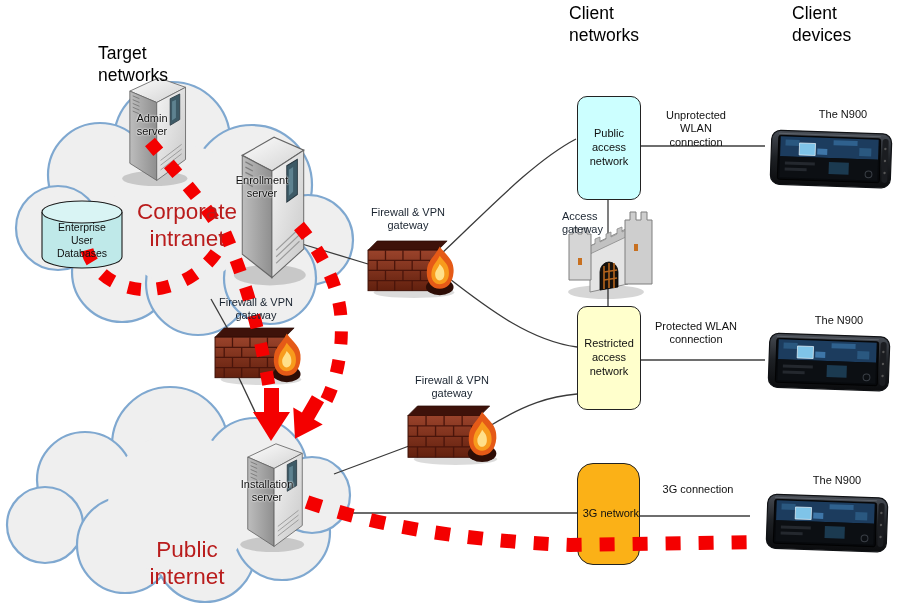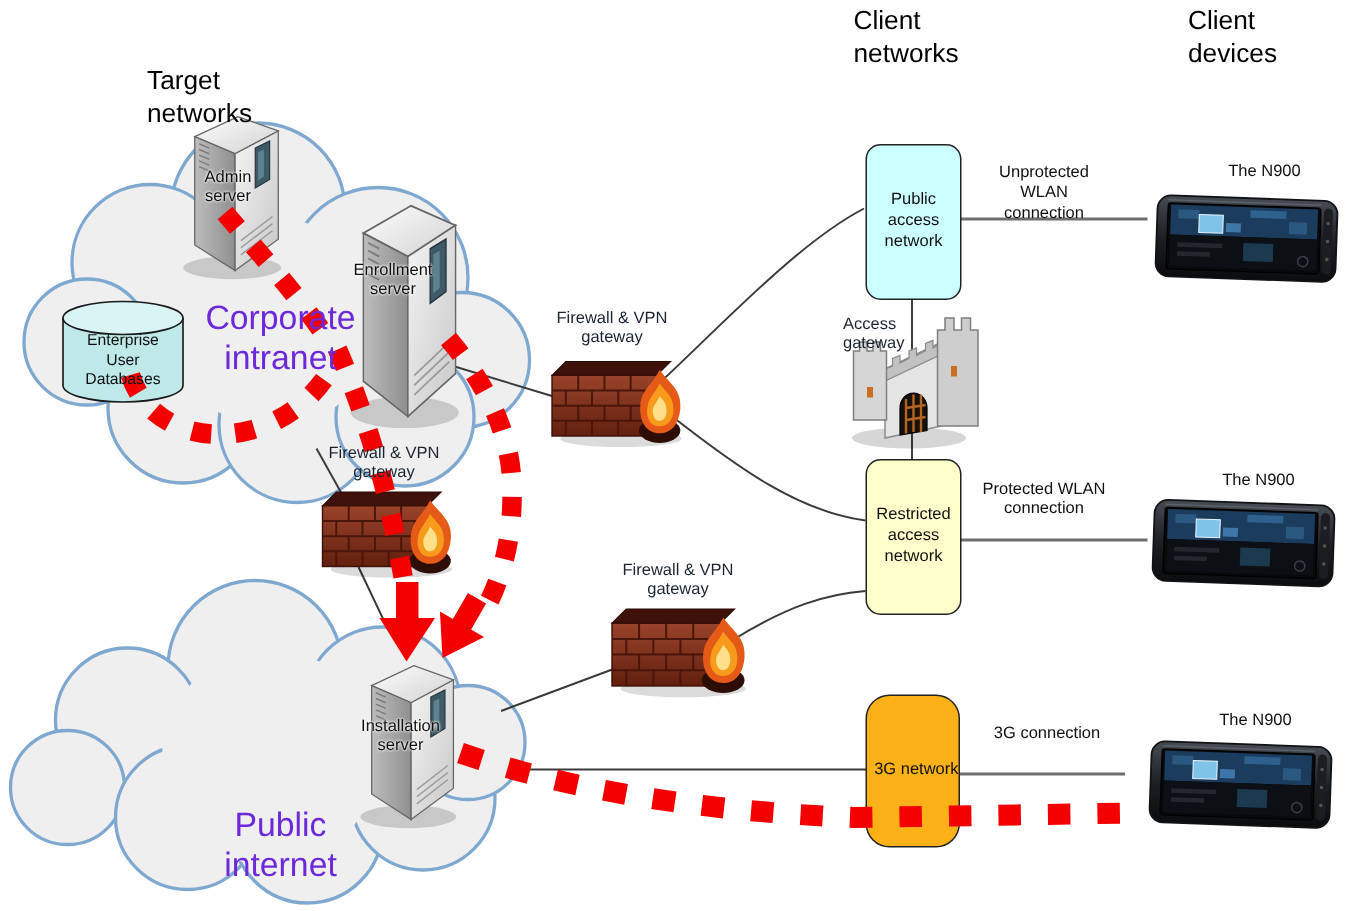--- a/index.html
+++ b/index.html
@@ -5,21 +5,21 @@
   html,body{margin:0;padding:0;background:#fff;}
   #canvas{position:relative;width:900px;height:607px;background:#fff;overflow:hidden;
           font-family:"Liberation Sans", sans-serif;color:#101010;}
   svg{position:absolute;left:0;top:0;}
   #shapes{z-index:1;}
   .netbox{position:absolute;z-index:2;display:flex;align-items:center;justify-content:flex-end;
           text-align:center;font-size:11px;line-height:1.25;border:1.4px solid #222;border-radius:10px;}
   #attack-layer{z-index:3;pointer-events:none;}
   .lbl{position:absolute;z-index:4;font-size:11px;line-height:1.22;text-align:center;}
   .heading{position:absolute;z-index:4;font-size:17.5px;line-height:1.25;color:#000;text-align:left;}
-  .cloudlbl{position:absolute;z-index:4;font-size:22.5px;line-height:1.18;color:#6d28d9;text-align:center;}
+  .cloudlbl{position:absolute;z-index:4;font-size:22.5px;line-height:1.18;color:#b91c1c;text-align:center;}
   .srvlbl{text-shadow:0 0 2px #fff,0 0 2px #fff;}
   .fwlbl{color:#1a2430;}
   .leftalign{text-align:left;}
 </style>
 </head>
 <body>
 
 <div id="canvas">
 
   <svg id="shapes" width="900" height="607" viewBox="0 0 900 607">

